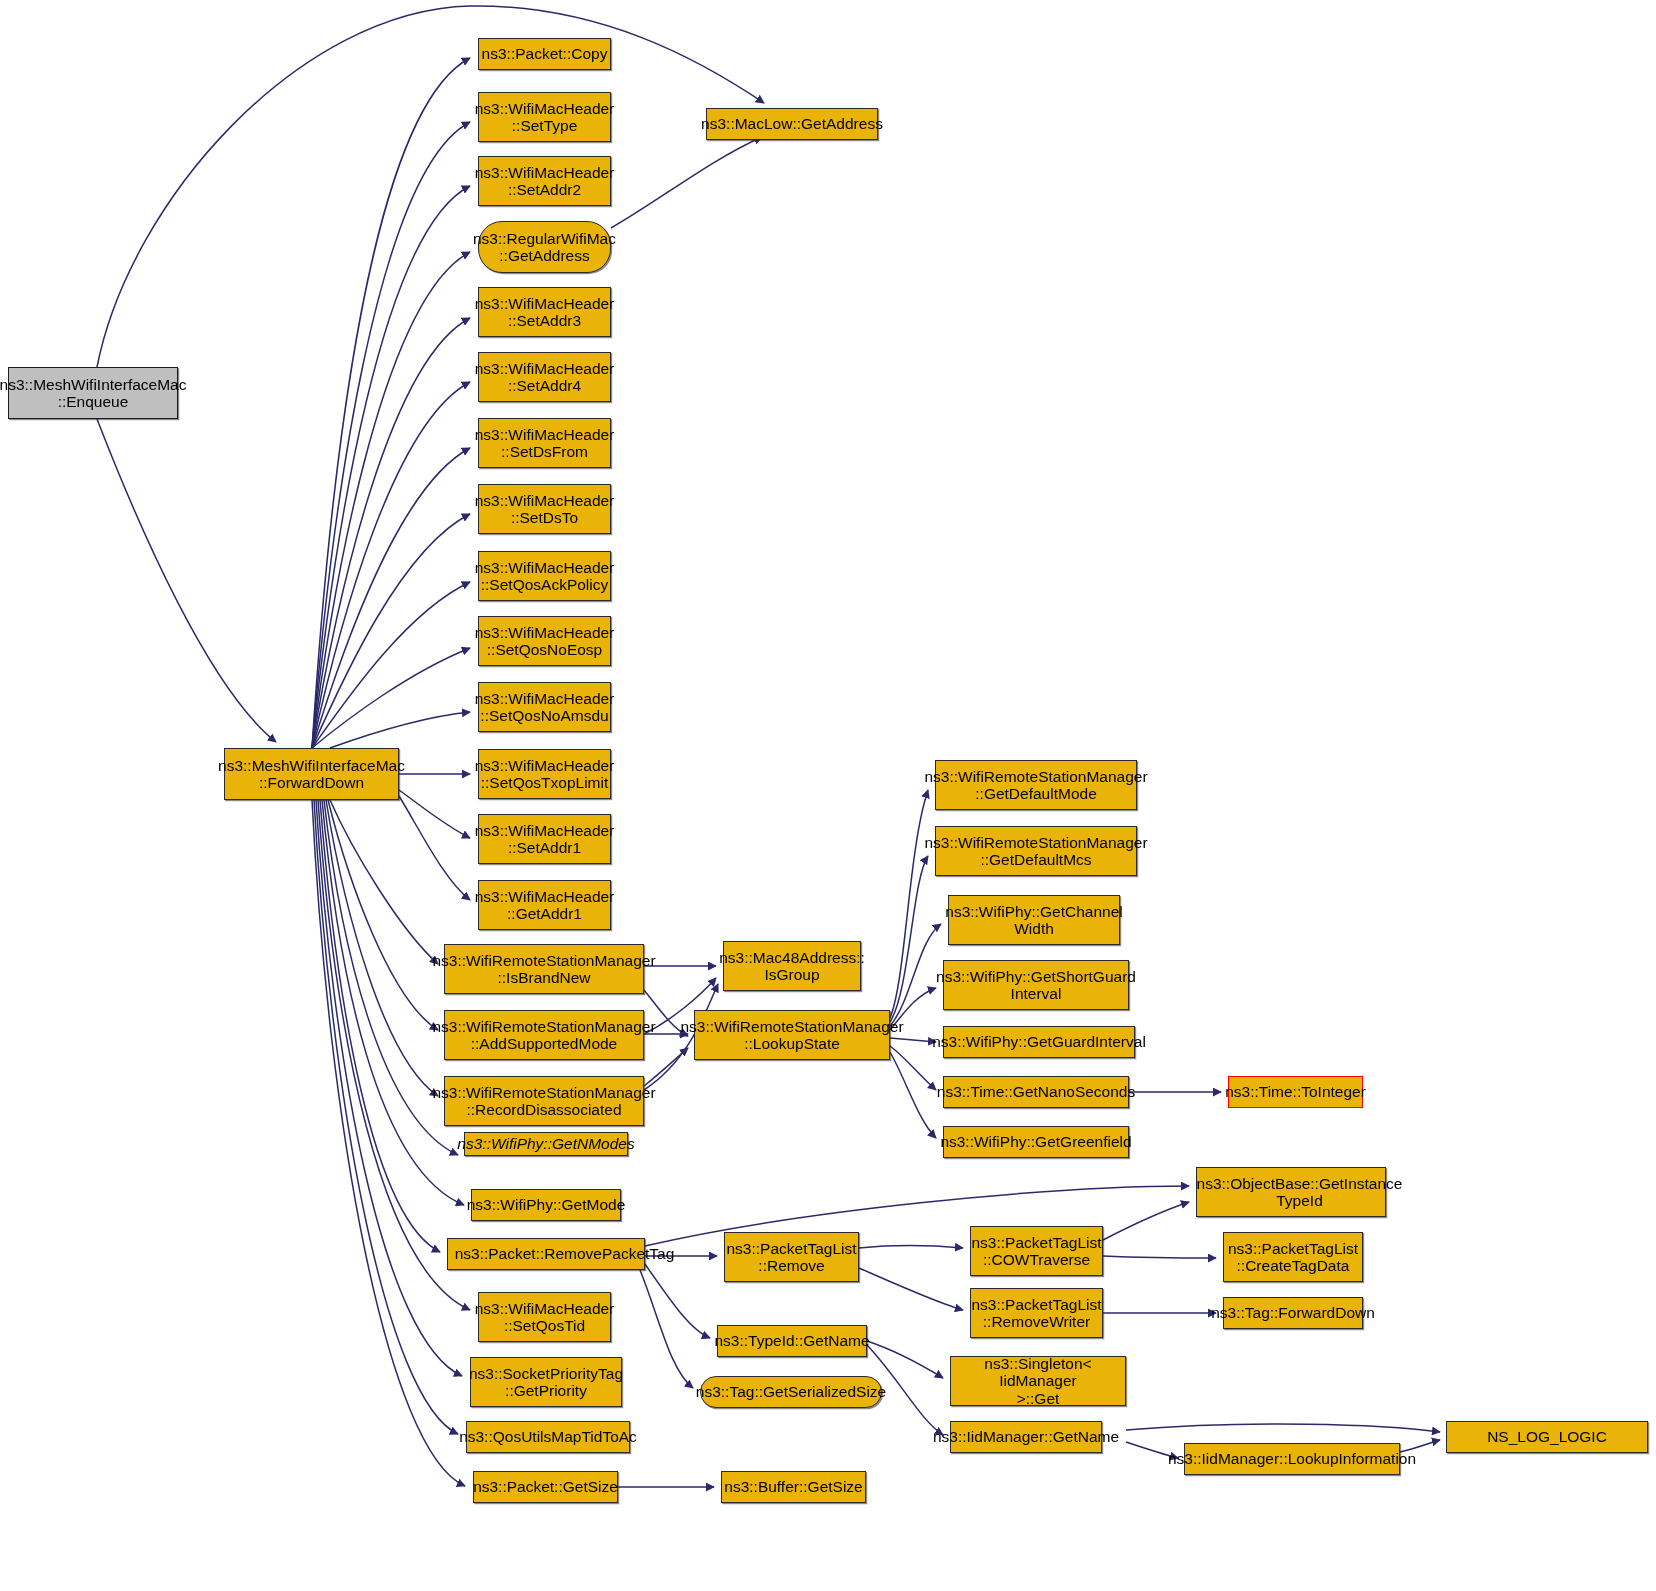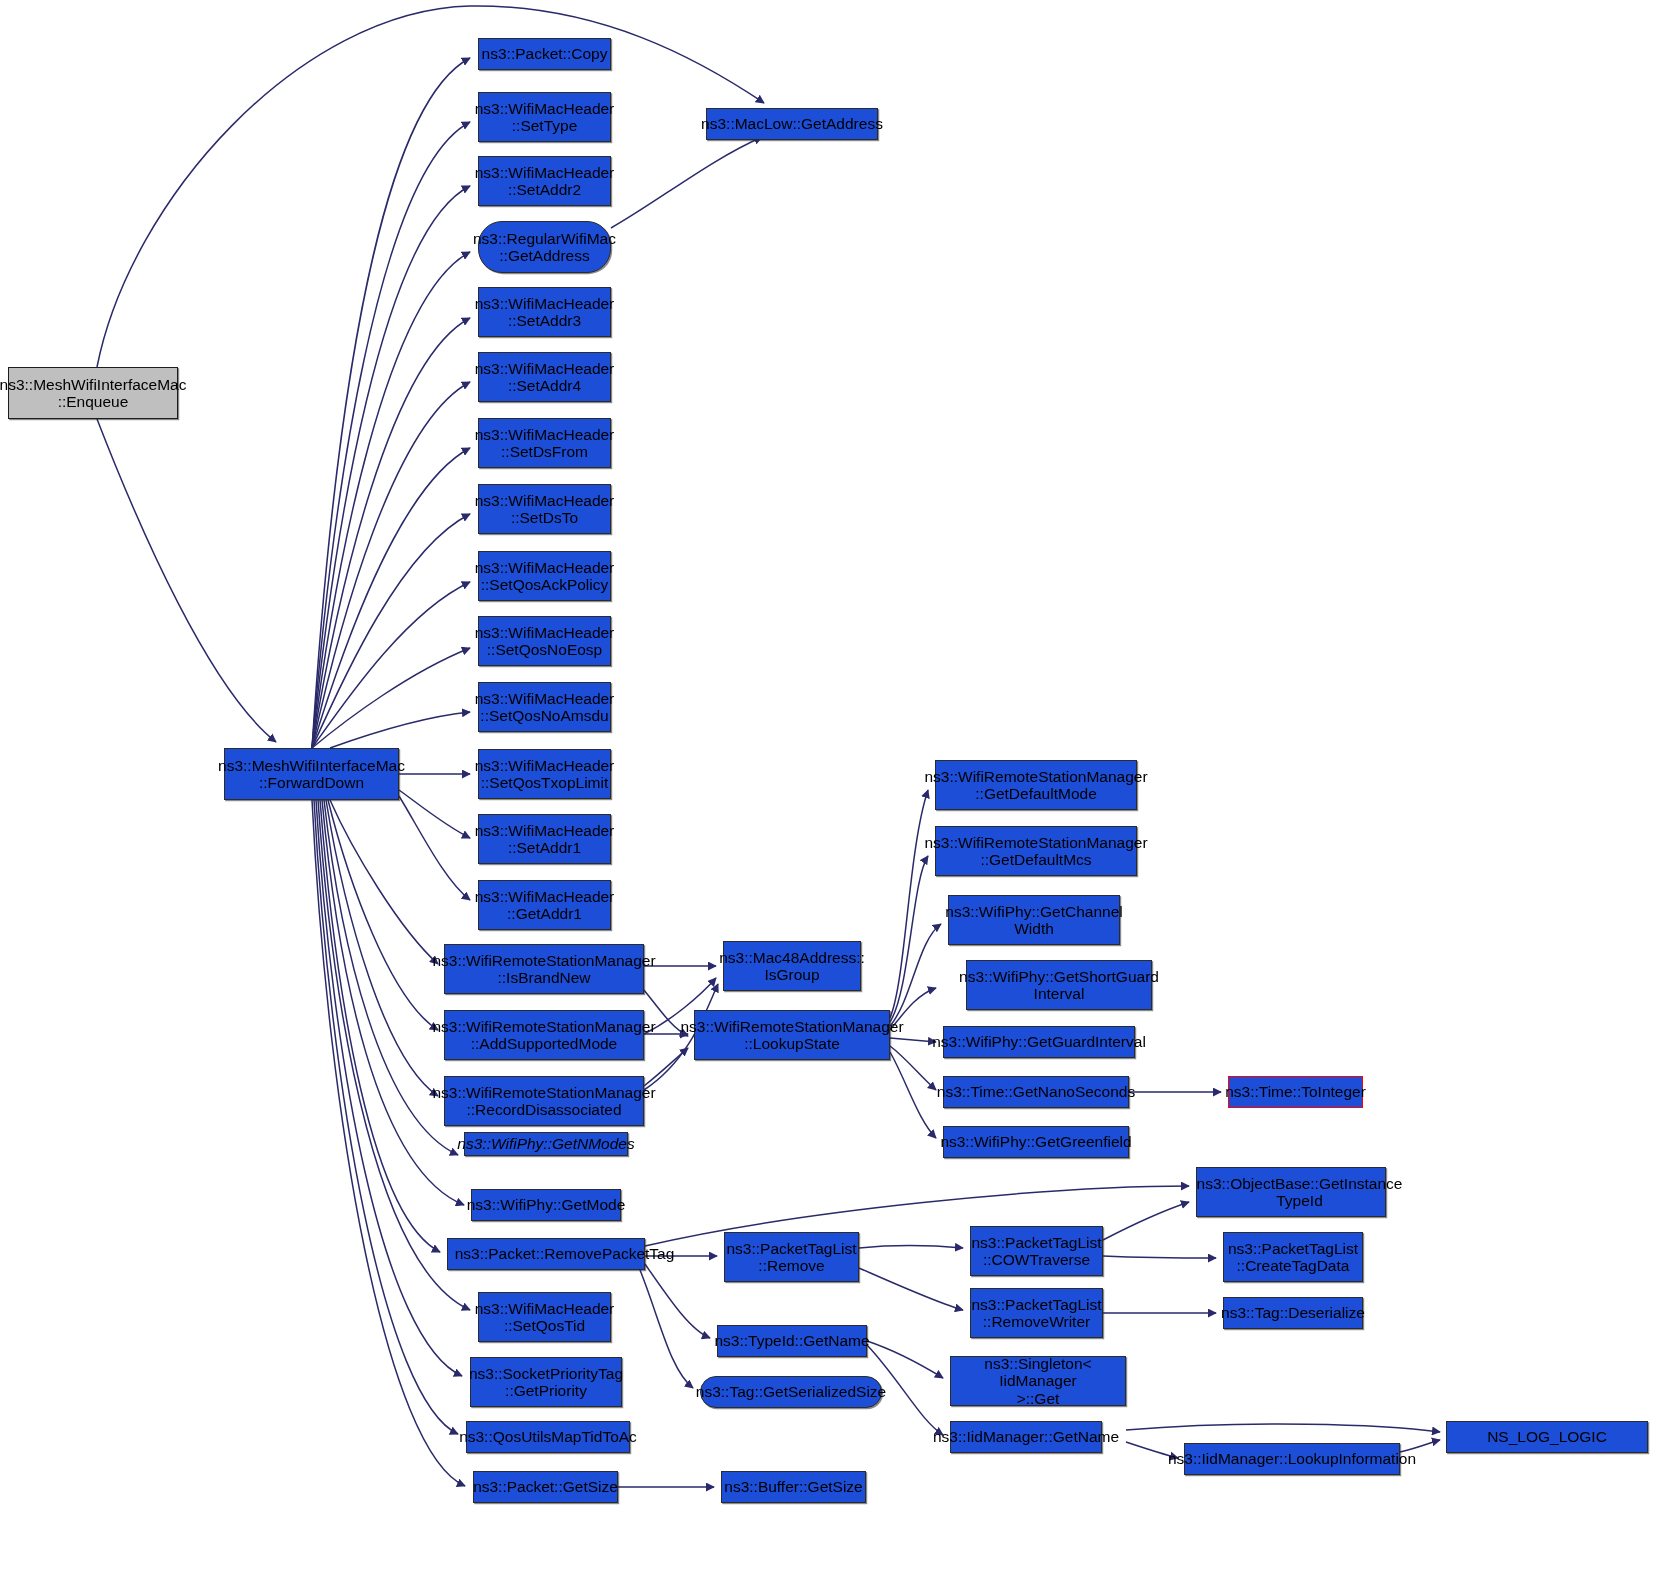--- a/index.html
+++ b/index.html
@@ -19,21 +19,21 @@
     position: absolute;
     left: 0; top: 0;
     width: 1656px;
     height: 1591px;
     pointer-events: none;
   }
   .node {
     position: absolute;
     box-sizing: border-box;
     border: 1px solid #2b2b2b;
-    background: #1d4ed8;
+    background: #eab308;
     color: #000000;
     font-size: 15.5px;
     line-height: 1.12;
     display: flex;
     align-items: center;
     justify-content: center;
     text-align: center;
     padding: 1px 3px;
     white-space: pre-line;
     box-shadow: 1.2px 1.2px 0 rgba(40,40,40,0.55);
@@ -158,40 +158,40 @@
       <div class="node" style="left: 694px; top: 1010px; width: 196px; height: 50px;">ns3::WifiRemoteStationManager
 ::LookupState</div>
       <div class="node" style="left: 444px; top: 1076px; width: 200px; height: 50px;">ns3::WifiRemoteStationManager
 ::RecordDisassociated</div>
       <div class="node" style="left: 935px; top: 760px; width: 202px; height: 50px;">ns3::WifiRemoteStationManager
 ::GetDefaultMode</div>
       <div class="node" style="left: 935px; top: 826px; width: 202px; height: 50px;">ns3::WifiRemoteStationManager
 ::GetDefaultMcs</div>
       <div class="node" style="left: 948px; top: 895px; width: 172px; height: 50px;">ns3::WifiPhy::GetChannel
 Width</div>
-      <div class="node" style="left: 943px; top: 960px; width: 186px; height: 50px; margin-left: 23px;">ns3::WifiPhy::GetShortGuard
+      <div class="node" style="left: 943px; top: 960px; width: 186px; height: 50px;">ns3::WifiPhy::GetShortGuard
 Interval</div>
       <div class="node" style="left: 943px; top: 1026px; width: 192px; height: 32px;">ns3::WifiPhy::GetGuardInterval</div>
       <div class="node" style="left: 943px; top: 1076px; width: 186px; height: 32px;">ns3::Time::GetNanoSeconds</div>
       <div class="node highlight" style="left: 1228px; top: 1076px; width: 135px; height: 32px;">ns3::Time::ToInteger</div>
       <div class="node" style="left: 943px; top: 1126px; width: 186px; height: 32px;">ns3::WifiPhy::GetGreenfield</div>
       <div class="node" style="left: 464px; top: 1132px; width: 164px; height: 24px; font-style: italic;">ns3::WifiPhy::GetNModes</div>
       <div class="node" style="left: 471px; top: 1189px; width: 150px; height: 32px; text-align: right;">ns3::WifiPhy::GetMode</div>
       <div class="node" style="left: 1196px; top: 1167px; width: 190px; height: 50px; padding-left: 20px;">ns3::ObjectBase::GetInstance
 TypeId</div>
       <div class="node" style="left: 447px; top: 1238px; width: 198px; height: 32px; padding-left: 40px;">ns3::Packet::RemovePacketTag</div>
       <div class="node" style="left: 724px; top: 1232px; width: 135px; height: 50px;">ns3::PacketTagList
 ::Remove</div>
       <div class="node" style="left: 970px; top: 1226px; width: 133px; height: 50px;">ns3::PacketTagList
 ::COWTraverse</div>
       <div class="node" style="left: 1223px; top: 1232px; width: 140px; height: 50px;">ns3::PacketTagList
 ::CreateTagData</div>
       <div class="node" style="left: 970px; top: 1288px; width: 133px; height: 50px;">ns3::PacketTagList
 ::RemoveWriter</div>
-      <div class="node" style="left: 1223px; top: 1297px; width: 140px; height: 32px;">ns3::Tag::Deserialize</div>
+      <div class="node" style="left: 1223px; top: 1297px; width: 140px; height: 32px;">ns3::Tag::ForwardDown</div>
       <div class="node" style="left: 478px; top: 1292px; width: 133px; height: 50px;">ns3::WifiMacHeader
 ::SetQosTid</div>
       <div class="node" style="left: 717px; top: 1325px; width: 150px; height: 32px;">ns3::TypeId::GetName</div>
       <div class="node" style="left: 470px; top: 1357px; width: 152px; height: 50px;">ns3::SocketPriorityTag
 ::GetPriority</div>
       <div class="node" style="left: 700px; top: 1376px; width: 182px; height: 32px; border-radius: 16px;">ns3::Tag::GetSerializedSize</div>
       <div class="node" style="left: 950px; top: 1356px; width: 176px; height: 50px;">ns3::Singleton&lt; IidManager
 &gt;::Get</div>
       <div class="node" style="left: 466px; top: 1421px; width: 164px; height: 32px;">ns3::QosUtilsMapTidToAc</div>
       <div class="node" style="left: 950px; top: 1421px; width: 152px; height: 32px;">ns3::IidManager::GetName</div>

